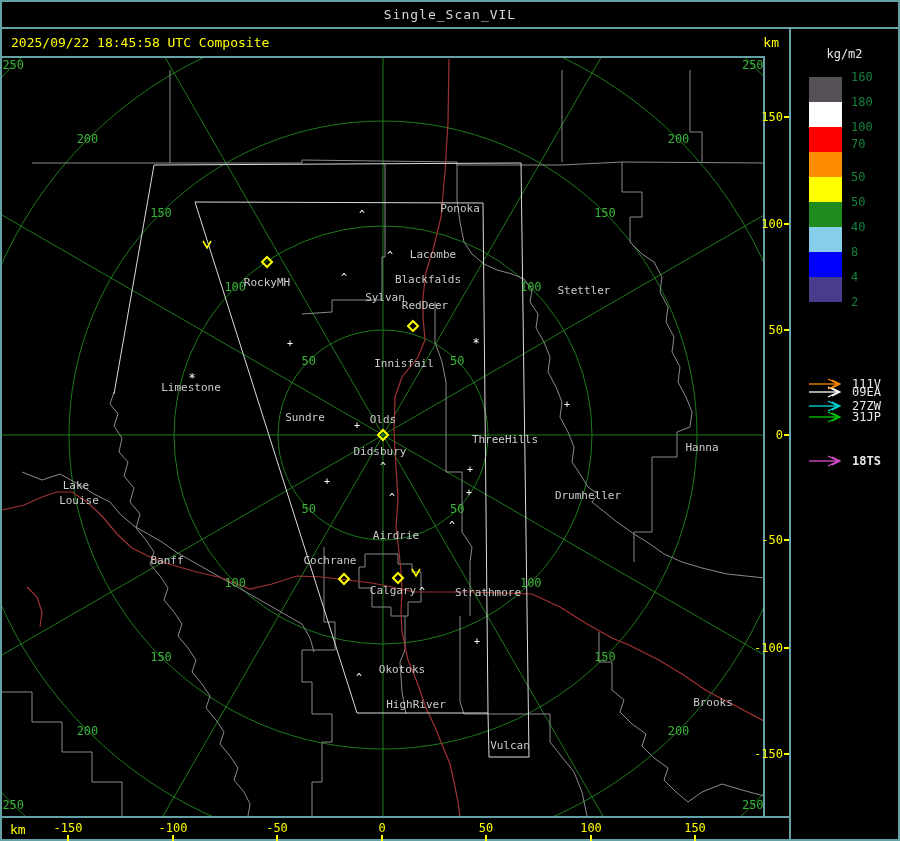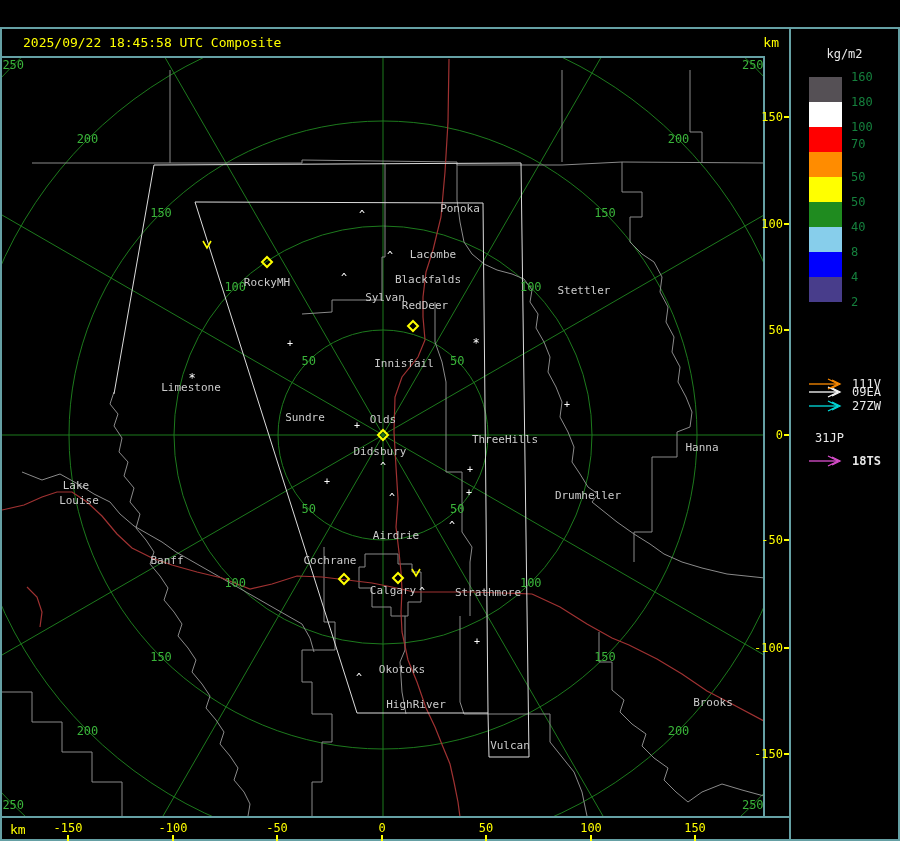--- a/index.html
+++ b/index.html
@@ -2,21 +2,21 @@
 <html><head>
 <meta charset="utf-8">
 <style>
   html,body{margin:0;padding:0;background:#000;}
   #win{position:relative;width:900px;height:841px;background:#000;
        font-family:"DejaVu Sans Mono",monospace;overflow:hidden;}
   .tealbox{position:absolute;border:2px solid #65a0a4;box-sizing:border-box;background:#000;}
   #titlebar{left:0;top:0;width:900px;height:29px;display:flex;align-items:center;justify-content:center;}
   #titlebar span{color:#d8d8d8;font-size:13px;letter-spacing:1px;}
   #infobar{left:0;top:27px;width:791px;height:31px;display:flex;align-items:center;}
-  #infobar .ts{color:#ffff00;font-size:13px;margin-left:21px;flex:1;}
+  #infobar .ts{color:#ffff00;font-size:13px;margin-left:9px;flex:1;}
   #infobar .kmu{color:#ffff00;font-size:13px;margin-right:10px;}
   #legendpanel{left:789px;top:27px;width:111px;height:814px;}
   #maparea{left:0;top:56px;width:765px;height:762px;}
   #maparea svg{display:block;}
   #rightaxis{position:absolute;left:765px;top:56px;width:24px;height:762px;background:#000;}
   .raxlab{position:absolute;color:#ffff00;font-size:12px;right:6px;}
   .raxtick{position:absolute;width:8px;height:2px;background:#ffff00;right:-3px;}
   #bottomaxis{left:0;top:816px;width:791px;height:25px;}
   #bottomaxis .kml{position:absolute;left:8px;top:4px;color:#ffff00;font-size:13px;}
   .baxlab{position:absolute;top:3px;color:#ffff00;font-size:12px;transform:translateX(-50%);}
@@ -26,20 +26,23 @@
   .sw{position:absolute;left:18px;width:33px;height:25px;}
   .swlab{position:absolute;left:60px;color:#15803d;font-size:12px;}
   #stations{position:absolute;left:0;top:290px;width:100%;}
   .strow{position:absolute;left:16px;height:14px;display:flex;align-items:center;}
   .strow .sid{color:#e8e8e8;font-size:12px;margin-left:7px;}
 </style>
 </head>
 <body>
 
 <div id="win">
+  <div id="titlebar" class="tealbox">
+    <span>Single_Scan_VIL</span>
+  </div>
   <div id="infobar" class="tealbox">
     <span class="ts">2025/09/22 18:45:58 UTC Composite</span>
     <span class="kmu">km</span>
   </div>
 
   <div id="maparea" class="tealbox">
       <svg width="761" height="758" viewBox="0 0 761 758">
         <line x1="-579" y1="377" x2="1341" y2="377" stroke="#1d7a1d" stroke-width="1"></line>
         <line x1="-450.3843876330611" y1="-102.99999999999994" x2="1212.3843876330611" y2="857" stroke="#1d7a1d" stroke-width="1"></line>
         <line x1="-99.00000000000011" y1="-454.384387633061" x2="861.0000000000001" y2="1208.3843876330611" stroke="#1d7a1d" stroke-width="1"></line>
@@ -224,21 +227,21 @@
           <span class="sid">111V</span>
         </div>
         <div class="strow" style="top: 80px;">
           <svg width="38" height="12">
             <line x1="2" y1="6" x2="30" y2="6" stroke="#00dede" stroke-width="1.3"></line>
             <path d="M21,1 L31,6 L21,11" fill="none" stroke="#00dede" stroke-width="1.3"></path>
             <path d="M25,2 L33,6 L25,10" fill="none" stroke="#00dede" stroke-width="1.3"></path>
           </svg>
           <span class="sid">27ZW</span>
         </div>
-        <div class="strow" style="top: 112px; flex-direction: column;">
+        <div class="strow" style="top: 91px;">
           <svg width="38" height="12">
             <line x1="2" y1="6" x2="30" y2="6" stroke="#00c800" stroke-width="1.3"></line>
             <path d="M21,1 L31,6 L21,11" fill="none" stroke="#00c800" stroke-width="1.3"></path>
             <path d="M25,2 L33,6 L25,10" fill="none" stroke="#00c800" stroke-width="1.3"></path>
           </svg>
           <span class="sid">31JP</span>
         </div>
         <div class="strow" style="top: 135px; font-weight: bold;">
           <svg width="38" height="12">
             <line x1="2" y1="6" x2="30" y2="6" stroke="#dd4fd0" stroke-width="1.3"></line>

